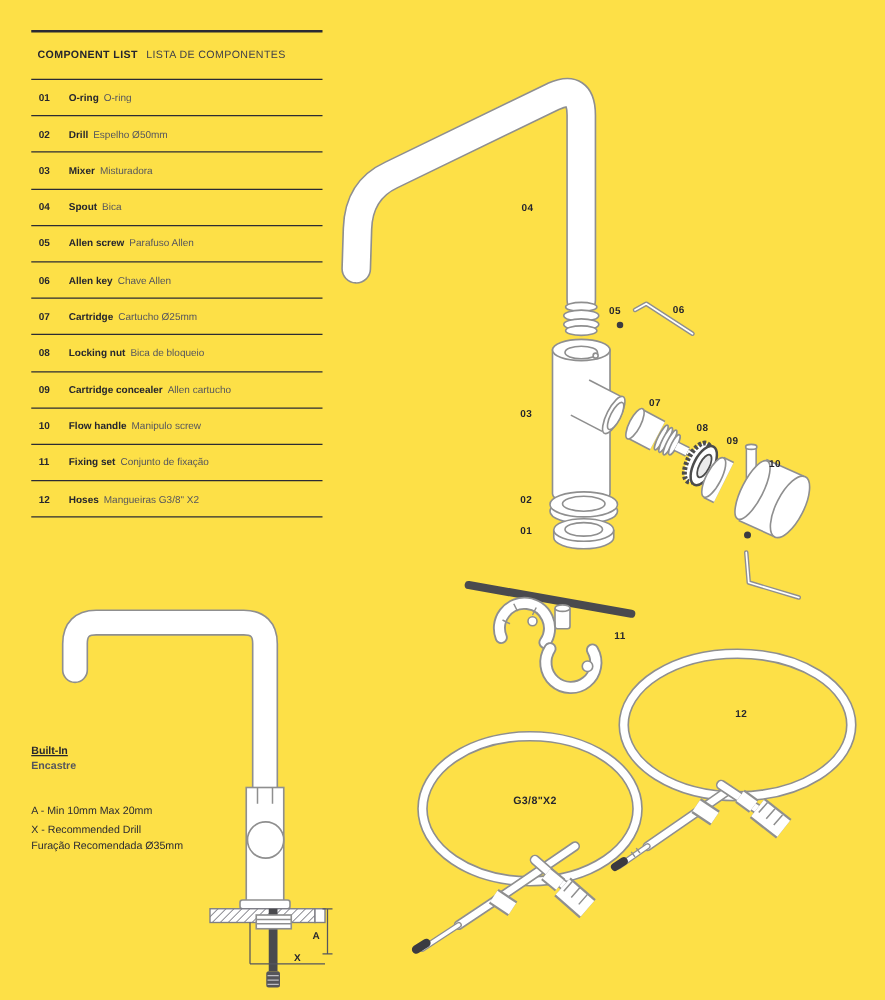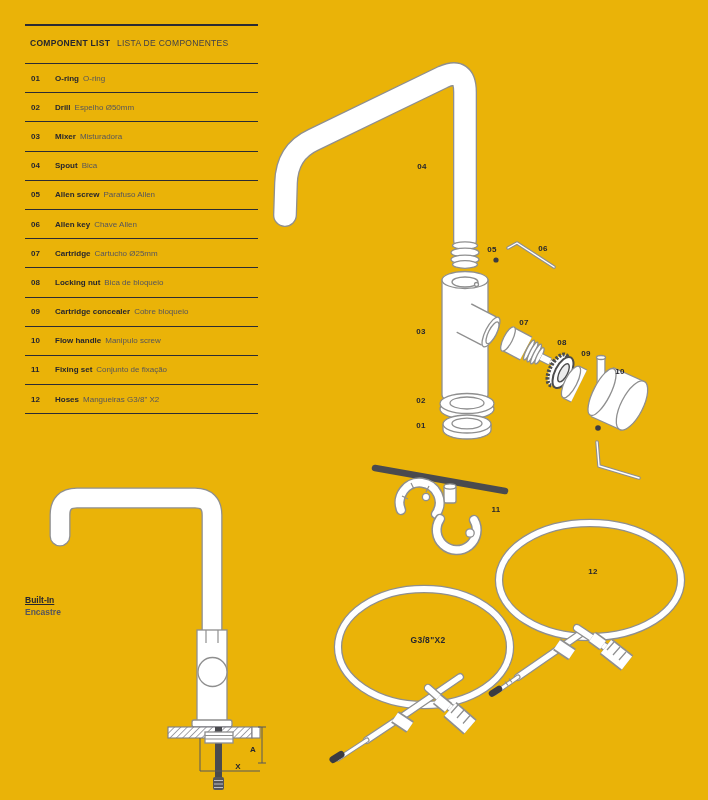--- a/index.html
+++ b/index.html
@@ -1,17 +1,17 @@
 <!DOCTYPE html>
 <html><head>
 <meta charset="utf-8">
 <style>
   html,body{margin:0;padding:0;background:#fff;}
   .page{
-    position:relative;width:708px;height:800px;background:#eab308;overflow:hidden;
+    position:relative;width:708px;height:800px;background:#fde047;overflow:hidden;
     font-family:"Liberation Sans", sans-serif;color:#2b2b33;
   }
   .rule{position:absolute;background:#2b2b33;height:2px;}
   .list-title{position:absolute;left:30px;top:38px;font-size:8.5px;letter-spacing:.3px;white-space:nowrap;}
   .list-title .en{font-weight:700;color:#26262e;}
   .list-title .pt{font-weight:400;color:#3f3f48;margin-left:4px;}
   .rows{position:absolute;left:25px;top:63px;width:233px;border-top:1.8px solid #2b2b33;}
   .row{display:flex;align-items:center;height:28.2px;border-bottom:1.6px solid #2b2b33;font-size:8px;white-space:nowrap;overflow:hidden;}
   .row .num{width:24px;padding-left:6px;font-weight:700;color:#26262e;flex:0 0 auto;}
   .row .nm{font-weight:700;color:#26262e;}
@@ -78,21 +78,21 @@
           <span class="tr">Cartucho Ø25mm</span>
         </div>
       <div class="row">
           <span class="num">08</span>
           <span class="nm">Locking nut</span>
           <span class="tr">Bica de bloqueio</span>
         </div>
       <div class="row">
           <span class="num">09</span>
           <span class="nm">Cartridge concealer</span>
-          <span class="tr">Cobre bloqueio</span>
+          <span class="tr">Allen cartucho</span>
         </div>
       <div class="row">
           <span class="num">10</span>
           <span class="nm">Flow handle</span>
           <span class="tr">Manipulo screw</span>
         </div>
       <div class="row">
           <span class="num">11</span>
           <span class="nm">Fixing set</span>
           <span class="tr">Conjunto de fixação</span>
@@ -289,16 +289,21 @@
   <span class="plabel" style="left:421px;top:400px;">02</span>
   <span class="plabel" style="left:421px;top:425px;">01</span>
   <span class="plabel" style="left:496px;top:509px;">11</span>
   <span class="plabel" style="left:593px;top:571px;">12</span>
   <span class="plabel hoselabel" style="left:428px;top:640px;">G3/8"X2</span>
 
   <div class="bi-text">
     <div class="b">Built-In</div>
     <div class="r">Encastre</div>
   </div>
+  <div class="bi-dims">
+    <div class="b">A - Min 10mm Max 20mm</div>
+    <div class="b" style="margin-top:2px;">X - Recommended Drill</div>
+    <div class="r">Furação Recomendada Ø35mm</div>
+  </div>
   <span class="plabel" style="left:253px;top:749px;">A</span>
   <span class="plabel" style="left:238px;top:766px;">X</span>
 
 </div>
 
 </body></html>

